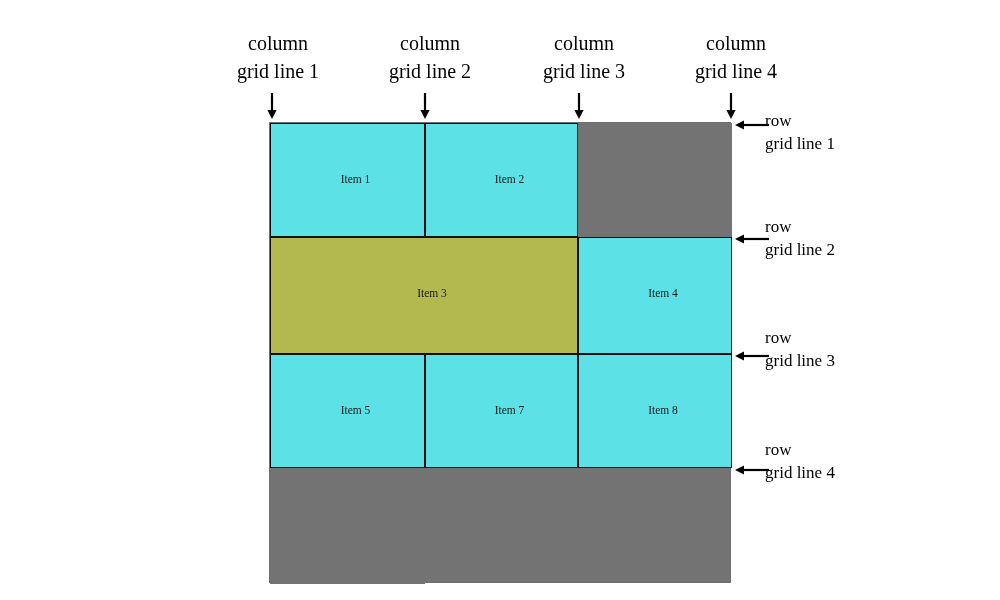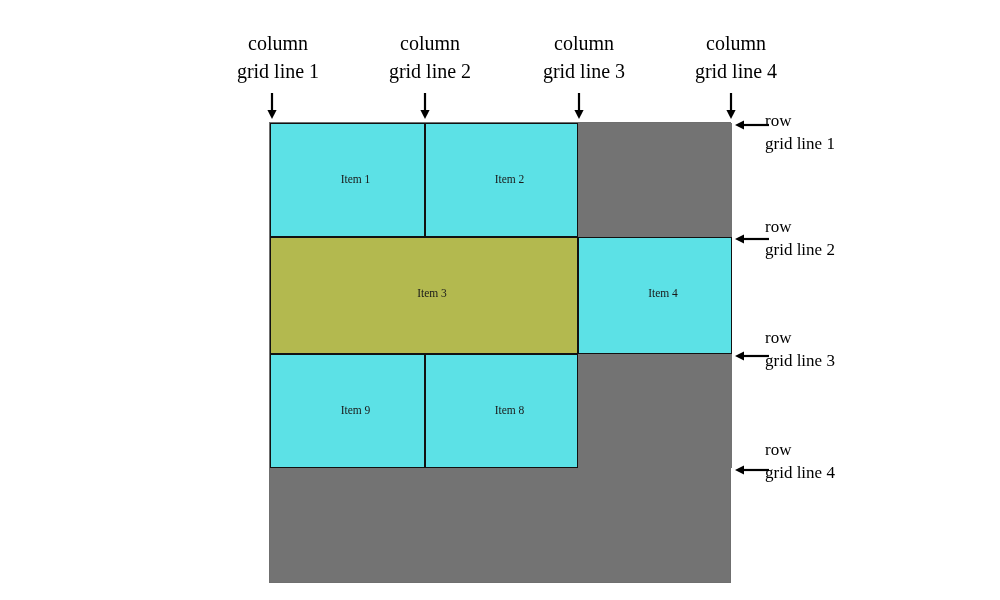--- a/index.html
+++ b/index.html
@@ -163,21 +163,24 @@
     </div>
 
     <div class="cell filled-olive span-2col">
       <span class="cell-label">Item 3</span>
     </div>
     <div class="cell filled-cyan">
       <span class="cell-label">Item 4</span>
     </div>
 
     <div class="cell filled-cyan">
-      <span class="cell-label">Item 9</span>
+      <span class="cell-label">Item 5</span>
+    </div>
+    <div class="cell filled-cyan">
+      <span class="cell-label">Item 7</span>
     </div>
 
     <div class="cell filled-cyan">
       <span class="cell-label">Item 8</span>
     </div>
     <div class="cell empty">
       <span class="cell-label"></span>
     </div>
   </div>
 

